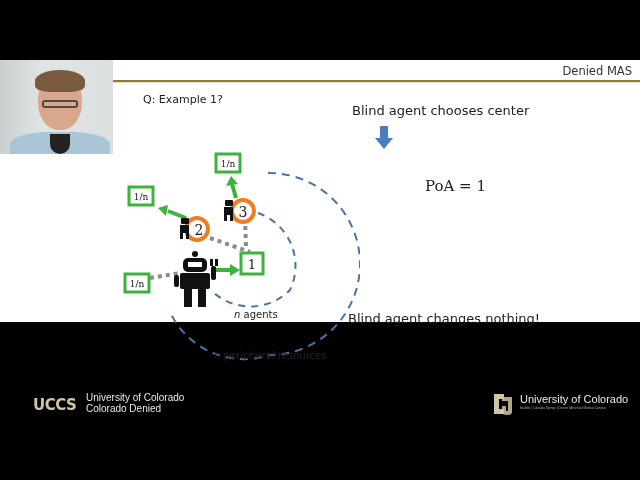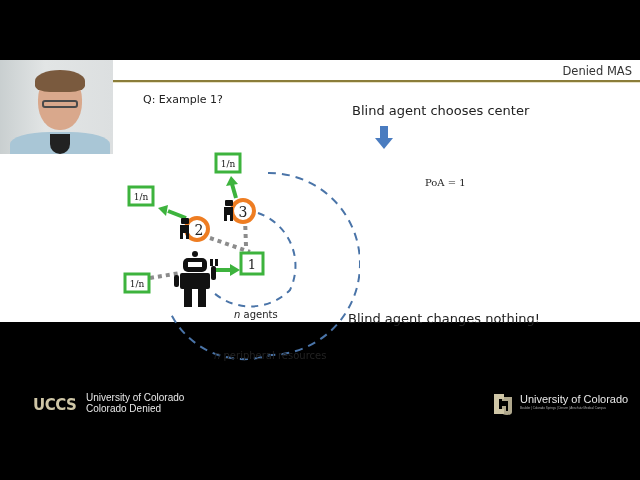--- a/index.html
+++ b/index.html
@@ -12,21 +12,21 @@
     .header-rule2 { position: absolute; left: 113px; top: 22px; width: 527px; height: 1px; background: #e8e2c6; }
     .webcam { position: absolute; left: 0; top: 0; width: 113px; height: 94px; background: linear-gradient(180deg,#dfe3e4 0%,#d3d8d8 100%); overflow: hidden; }
     .webcam .bg-edge { position:absolute; left:0; top:0; width:113px; height:94px; background: linear-gradient(90deg, #c9cfd0 0%, #e2e5e5 40%, #dcdfe0 100%); }
     .webcam .head { position:absolute; left:38px; top:14px; width:44px; height:56px; background:#d9a88c; border-radius: 45% 45% 48% 48%; }
     .webcam .hair { position:absolute; left:35px; top:10px; width:50px; height:22px; background:#7a5a3e; border-radius: 50% 50% 30% 30%; }
     .webcam .glasses { position:absolute; left:42px; top:40px; width:36px; height:8px; border:2px solid #4a4a4a; border-radius:3px; box-sizing:border-box; }
     .webcam .shirt { position:absolute; left:10px; top:72px; width:100px; height:30px; background:#a9c6d6; border-radius: 40% 40% 0 0; }
     .webcam .collar { position:absolute; left:50px; top:74px; width:20px; height:20px; background:#222; border-radius: 0 0 50% 50%; }
     .question { position: absolute; left: 143px; top: 33px; font-size: 11px; color: #222; font-family: "DejaVu Sans", sans-serif; text-align: center; }
     .txt { position: absolute; font-size: 13px; color: #222; font-family: "DejaVu Sans", sans-serif; white-space: nowrap; }
-    .math { position: absolute; font-family: "DejaVu Serif", serif; font-size: 10px; color: #222; }
+    .math { position: absolute; font-family: "DejaVu Serif", serif; font-size: 15px; color: #222; }
     .down-arrow { position: absolute; left: 375px; top: 66px; }
     .diagram { position: absolute; left: 110px; top: 80px; }
     .footer { position: absolute; left: 0; top: 382px; width: 640px; height: 72px; background: #000; }
     .uccs-logo { position: absolute; left: 33px; top: 14px; font-family: "DejaVu Sans", sans-serif; font-weight: bold; font-size: 15px; color: #cfc6a6; letter-spacing: -0.5px; }
     .uccs-text { position: absolute; left: 86px; top: 10px; font-size: 10px; line-height: 11px; color: #e8e8e8; }
     .cu-logo { position: absolute; left: 492px; top: 10px; }
     .cu-text { position: absolute; left: 520px; top: 11px; font-size: 11px; color: #e8e8e8; }
     .cu-sub { position: absolute; left: 520px; top: 24px; font-size: 3px; color: #aaa; white-space: nowrap; }
   </style>
 </head>

